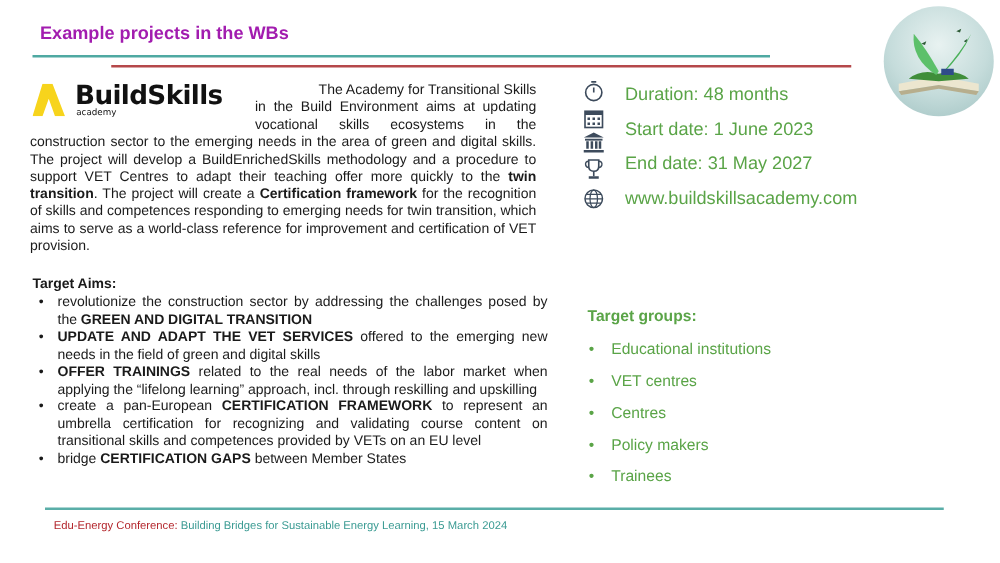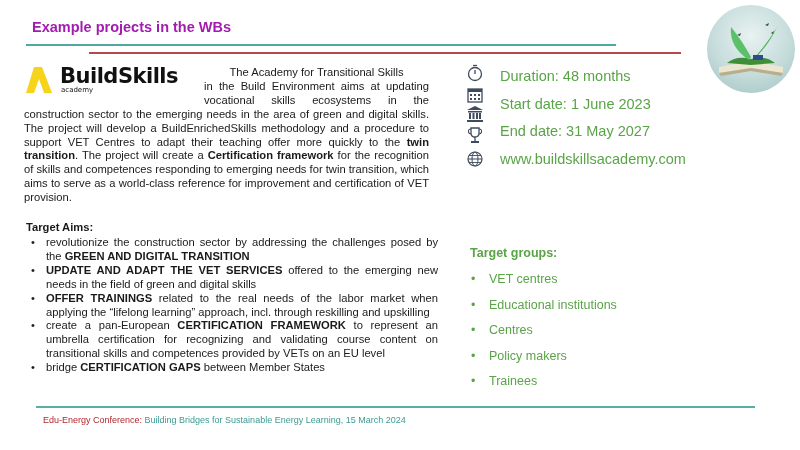--- a/index.html
+++ b/index.html
@@ -9,21 +9,21 @@
   .line-teal-top { left:26px; top:44px; width:590px; background:#4fa9a2; }
   .line-red-top { left:89px; top:52px; width:592px; background:#b5484a; }
   .line-teal-bottom { left:36px; top:406px; width:719px; background:#5aaea8; }
 
   .logo { position:absolute; left:26px; top:65px; width:150px; height:30px;text-decoration:underline; }
   .logo-mark { position:absolute; left:0; top:2px; width:26px; height:26px; }
   .logo-word { position:absolute; left:34px; top:-1px; font-size:21px; font-weight:900; letter-spacing:-0.5px; color:#111; font-family:"DejaVu Sans", sans-serif; }
   .logo-sub { position:absolute; left:35px; top:21px; font-size:7px; color:#111; font-family:"DejaVu Sans", sans-serif;text-align:right; }
 
   .intro { position:absolute; left:24px; top:66px; width:405px; font-size:11.2px; line-height:13.9px; text-align:justify; color:#1a1a1a; }
-  .intro .i1 { display:block; padding-left:180px; text-align:center; }
+  .intro .i1 { display:block; padding-left:180px; text-align:right; }
   .intro b { font-weight:bold; }
 
   .aims-title { position:absolute; left:26px; top:221px; font-size:11.2px; font-weight:bold; }
   .aims { position:absolute; left:30px; top:236px; width:408px; margin:0; padding:0; list-style:none; font-size:11.2px; line-height:13.9px; }
   .aims li { position:relative; padding-left:16px; text-align:justify; }
   .aims li::before { content:"\2022"; position:absolute; left:1px; top:0; }
 
   .info-icons { position:absolute; left:466px; top:64px; width:22px; }
   .info { position:absolute; left:500px; top:66px; }
   .info-row { font-size:14.5px; color:#5aa447; height:27.5px; line-height:20px; }
@@ -129,22 +129,22 @@
 
 <div class="info">
   <div class="info-row">Duration: 48 months</div>
   <div class="info-row">Start date: 1 June 2023</div>
   <div class="info-row">End date: 31 May 2027</div>
   <div class="info-row">www.buildskillsacademy.com</div>
 </div>
 
 <div class="tg-title">Target groups:</div>
 <ul class="tg-list">
+  <li>Educational institutions</li>
   <li>VET centres</li>
-  <li>Educational institutions</li>
   <li>Centres</li>
   <li>Policy makers</li>
   <li>Trainees</li>
 </ul>
 
 <div class="line line-teal-bottom"></div>
 <div class="footer">
   <span class="f-red">Edu-Energy Conference:</span><span class="f-teal"> Building Bridges for Sustainable Energy Learning, 15 March 2024</span>
 </div>
 

